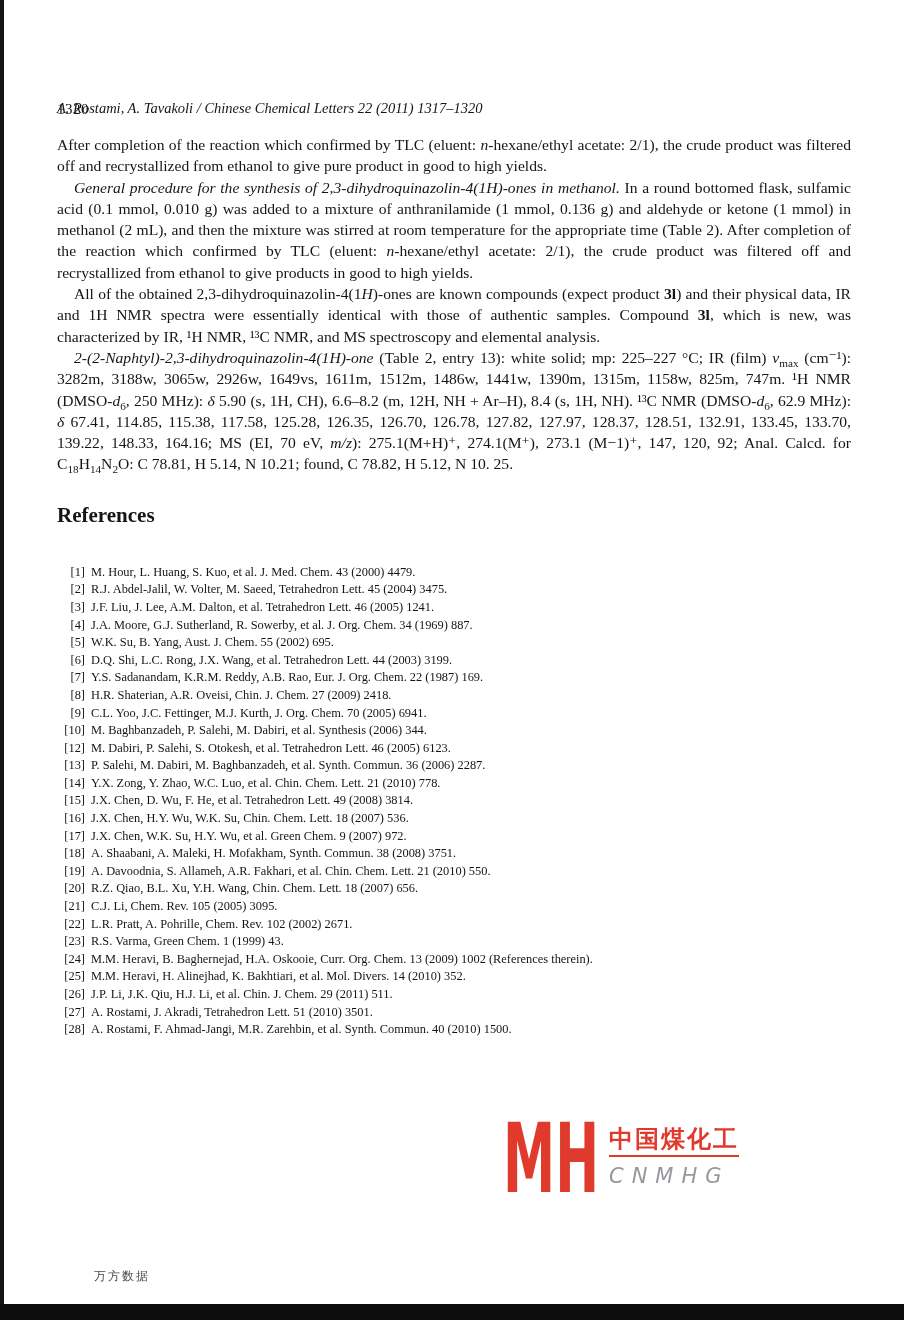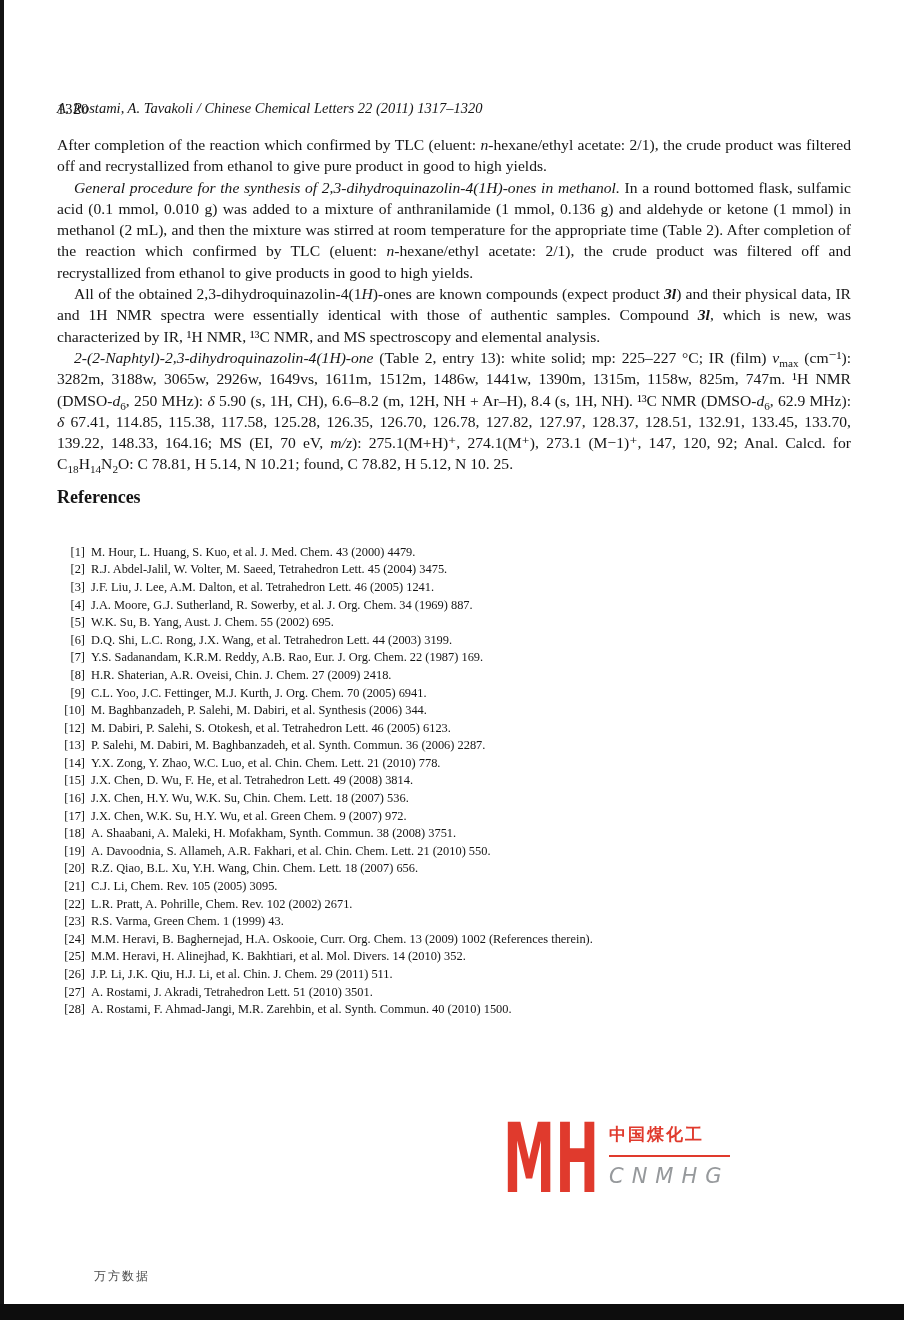--- a/index.html
+++ b/index.html
@@ -19,33 +19,33 @@
     position: absolute; left: 0; bottom: 0;
     width: 904px; height: 16px; background: #0d0d0d;
   }
   .header { position: absolute; top: 100px; left: 57px; width: 794px; }
   .page-number { position: absolute; left: 0; top: 1px; font-size: 15px; letter-spacing: 0.5px; }
   .running-head { display: block; text-align: left; font-style: italic; font-size: 14.5px; }
   .content { position: absolute; top: 134px; left: 57px; width: 794px; }
   .para { font-size: 15.6px; line-height: 21.3px; text-align: justify; }
   .para.indent { text-indent: 17px; }
   .it { font-style: italic; }
-  .bd { font-weight: bold; font-style: italic; }
+  .bd { font-weight: bold; }
   sub, sup { line-height: 0; font-size: 72%; }
-  .refs-heading { font-size: 18px; font-weight: bold; margin-top: 12px; }
+  .refs-heading { font-size: 21px; font-weight: bold; margin-top: 28px; }
   .refs { margin-top: 36px; }
   .ref { display: flex; font-size: 12.4px; line-height: 17.6px; }
   .refnum { flex: none; width: 28px; text-align: right; margin-right: 6px; }
   .reftext { flex: 1; }
   .logo { position: absolute; left: 503px; top: 1116px; display: flex; align-items: flex-start; }
   .logo-mark { width: 96px; height: 84px; flex: none; }
   .logo-textcol { margin-left: 10px; margin-top: 7px; font-family: "DejaVu Sans", "Liberation Sans", sans-serif; }
   .logo-cn {
-    font-size: 17px; letter-spacing: 2px; font-weight: bold;
-    padding-bottom: 9px; border-bottom: 2px solid #e03a2d;
+    font-size: 24px; letter-spacing: 2px; font-weight: bold;
+    padding-bottom: 0; border-bottom: 2px solid #e03a2d;
     white-space: nowrap;
   }
   .logo-latin { font-size: 21px; letter-spacing: 8px; margin-top: 7px; white-space: nowrap; font-style: italic; }
   .watermark {
     position: absolute; left: 94px; top: 1268px;
     font-size: 12px; color: #4c4c4c;
     font-family: "DejaVu Sans", "Liberation Sans", sans-serif;
     letter-spacing: 2px;
   }
 </style>

